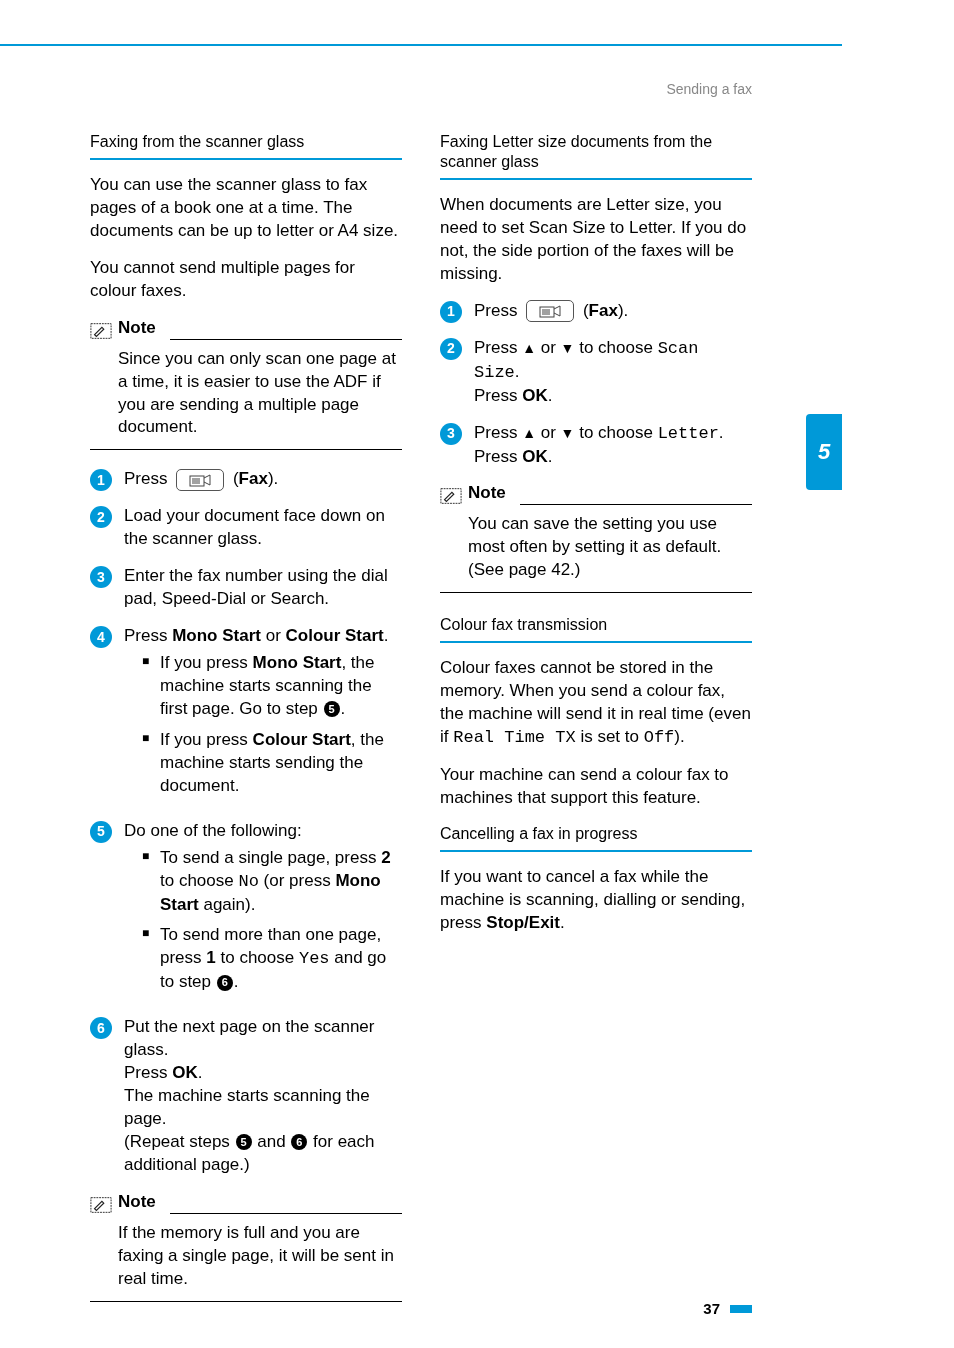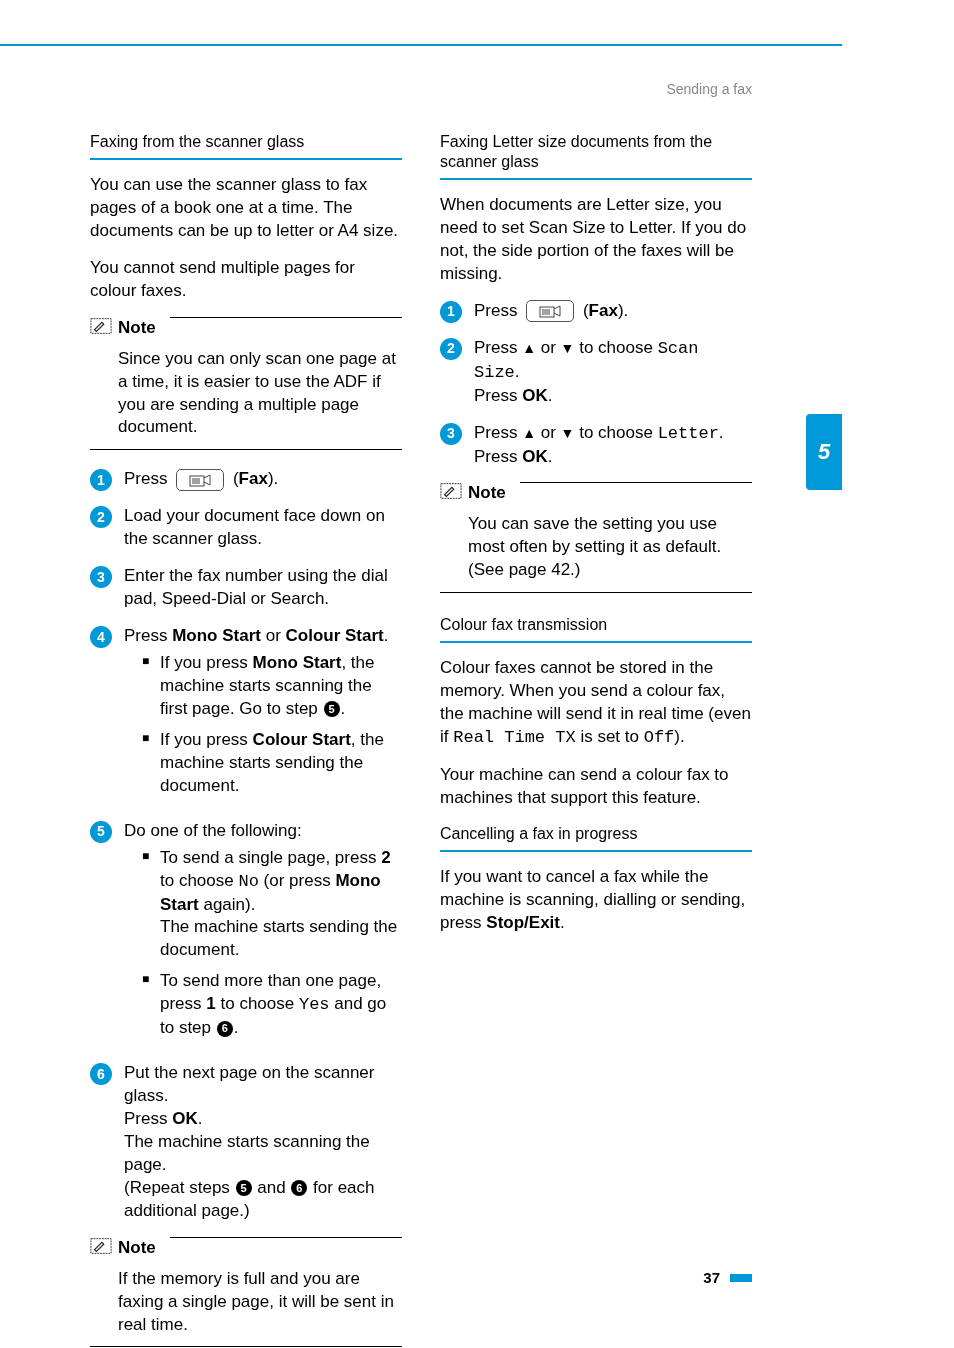--- a/index.html
+++ b/index.html
@@ -53,21 +53,21 @@
   }
   .sect-rule {
     height: 2px;
     background: #0099d8;
     margin: 6px 0 14px 0;
   }
   p { margin: 0 0 14px 0; }
   .note-block { margin: 10px 0 18px 0; }
   .note-head {
     display: flex;
-    align-items: flex-start;
+    align-items: flex-end;
     gap: 6px;
     margin-bottom: 2px;
   }
   .note-title {
     font-weight: bold;
     font-size: 17px;
   }
   .note-rule-wrap {
     flex: 1;
     height: 1px;
@@ -161,21 +161,21 @@
     font-style: italic;
     font-weight: bold;
     display: flex;
     align-items: center;
     justify-content: center;
     border-top-left-radius: 4px;
     border-bottom-left-radius: 4px;
   }
   .footer {
     position: absolute;
-    bottom: 60px;
+    bottom: 29px;
     right: 90px;
     display: flex;
     align-items: center;
     gap: 10px;
     font-weight: bold;
     font-size: 15px;
   }
   .footer-bar {
     width: 22px;
     height: 8px;
@@ -256,21 +256,20 @@
         </div>
       </div>
 
       <div class="step">
         <div class="step-num">5</div>
         <div class="step-body">
           <div>Do one of the following:</div>
           <div class="sub-list">
             <div class="sub-item">
               <span>To send a single page, press </span><span class="b">2</span><span> to choose </span><span class="mono">No</span><span> (or press </span><span class="b">Mono Start</span><span> again).</span><br>
-              <span>The machine starts sending the document.</span>
             </div>
             <div class="sub-item">
               <span>To send more than one page, press </span><span class="b">1</span><span> to choose </span><span class="mono">Yes</span><span> and go to step </span><span class="circ-num">6</span><span>.</span>
             </div>
           </div>
         </div>
       </div>
 
       <div class="step">
         <div class="step-num">6</div>

